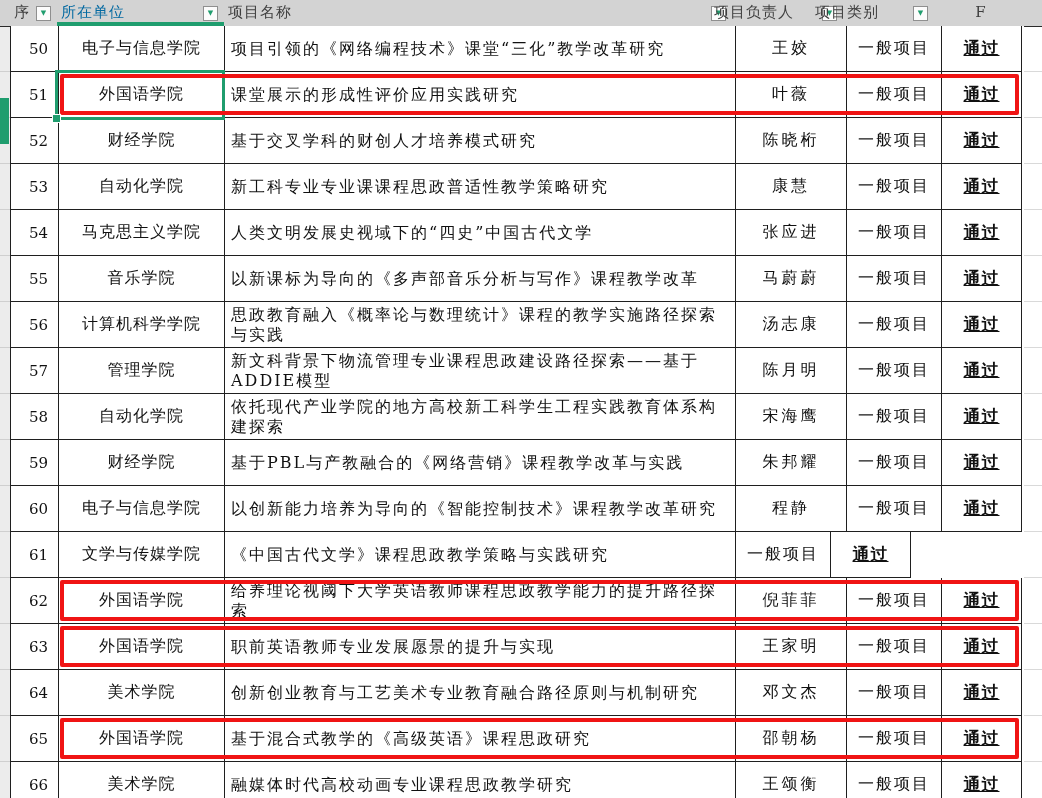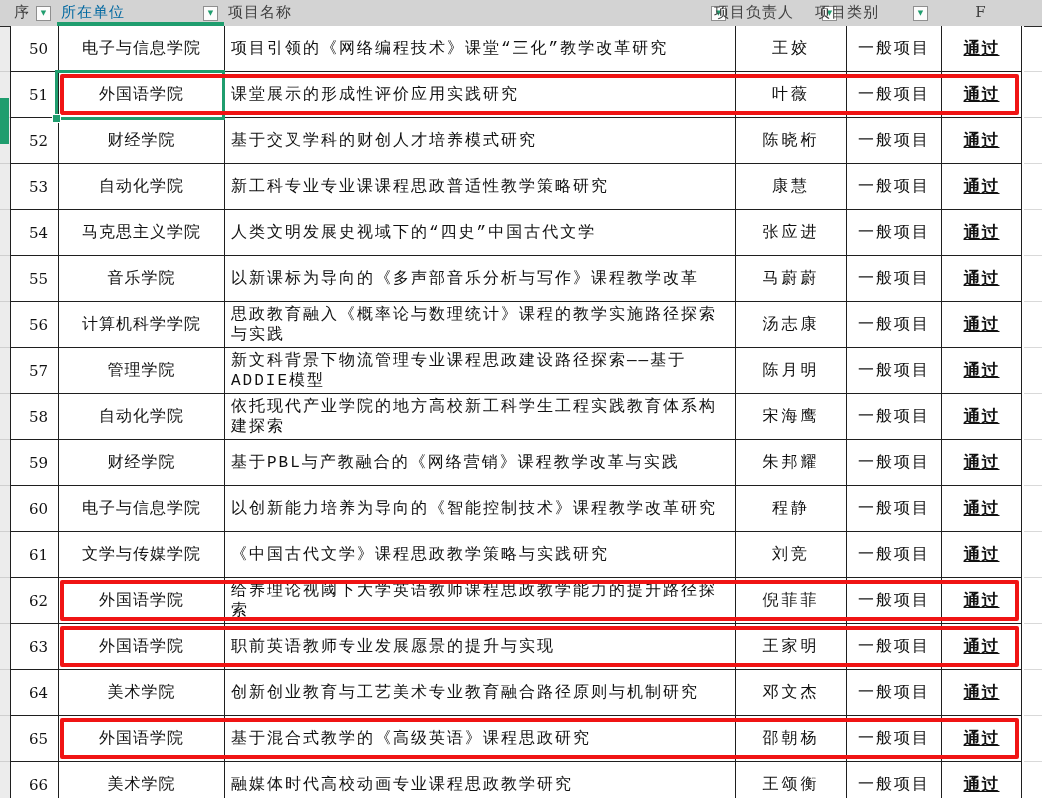--- a/index.html
+++ b/index.html
@@ -62,21 +62,21 @@
   .cell{
     box-sizing:border-box;height:46px;
     border-right:1px solid #1f1f1f;border-bottom:1px solid #1f1f1f;
     display:flex;align-items:center;justify-content:center;
     font-size:16px;overflow:hidden;cursor:cell;
   }
   .c-seq{width:48px;font-size:15px;letter-spacing:0;padding-left:8px;}
   .c-unit{width:166px;letter-spacing:1px;}
   .c-name{
     width:511px;justify-content:flex-start;text-align:left;
-    padding:2px 10px 2px 6px;letter-spacing:2px;line-height:20px;font-family:Liberation Mono, monospace;
+    padding:2px 10px 2px 6px;letter-spacing:2px;line-height:20px;
   }
   .c-leader{width:111px;letter-spacing:3px;}
   .c-category{width:95px;letter-spacing:2px;}
   .c-status{width:80px;font-weight:bold;font-size:17px;letter-spacing:1px;text-decoration:underline;}
 
   
   .red-box{
     position:absolute;left:60px;width:959px;height:41px;
     border:4px solid #f01414;box-sizing:border-box;
     z-index:6;pointer-events:none;border-radius:2px;
@@ -218,21 +218,20 @@
         <div class="cell c-unit">电子与信息学院</div>
         <div class="cell c-name">以创新能力培养为导向的《智能控制技术》课程教学改革研究</div>
         <div class="cell c-leader">程静</div>
         <div class="cell c-category">一般项目</div>
         <div class="cell c-status">通过</div>
       </div>
       <div class="row">
         <div class="cell c-seq">61</div>
         <div class="cell c-unit">文学与传媒学院</div>
         <div class="cell c-name">《中国古代文学》课程思政教学策略与实践研究</div>
-        <div class="cell c-leader">刘竞</div>
         <div class="cell c-category">一般项目</div>
         <div class="cell c-status">通过</div>
       </div>
       <div class="row">
         <div class="cell c-seq">62</div>
         <div class="cell c-unit">外国语学院</div>
         <div class="cell c-name">给养理论视阈下大学英语教师课程思政教学能力的提升路径探索</div>
         <div class="cell c-leader">倪菲菲</div>
         <div class="cell c-category">一般项目</div>
         <div class="cell c-status">通过</div>

